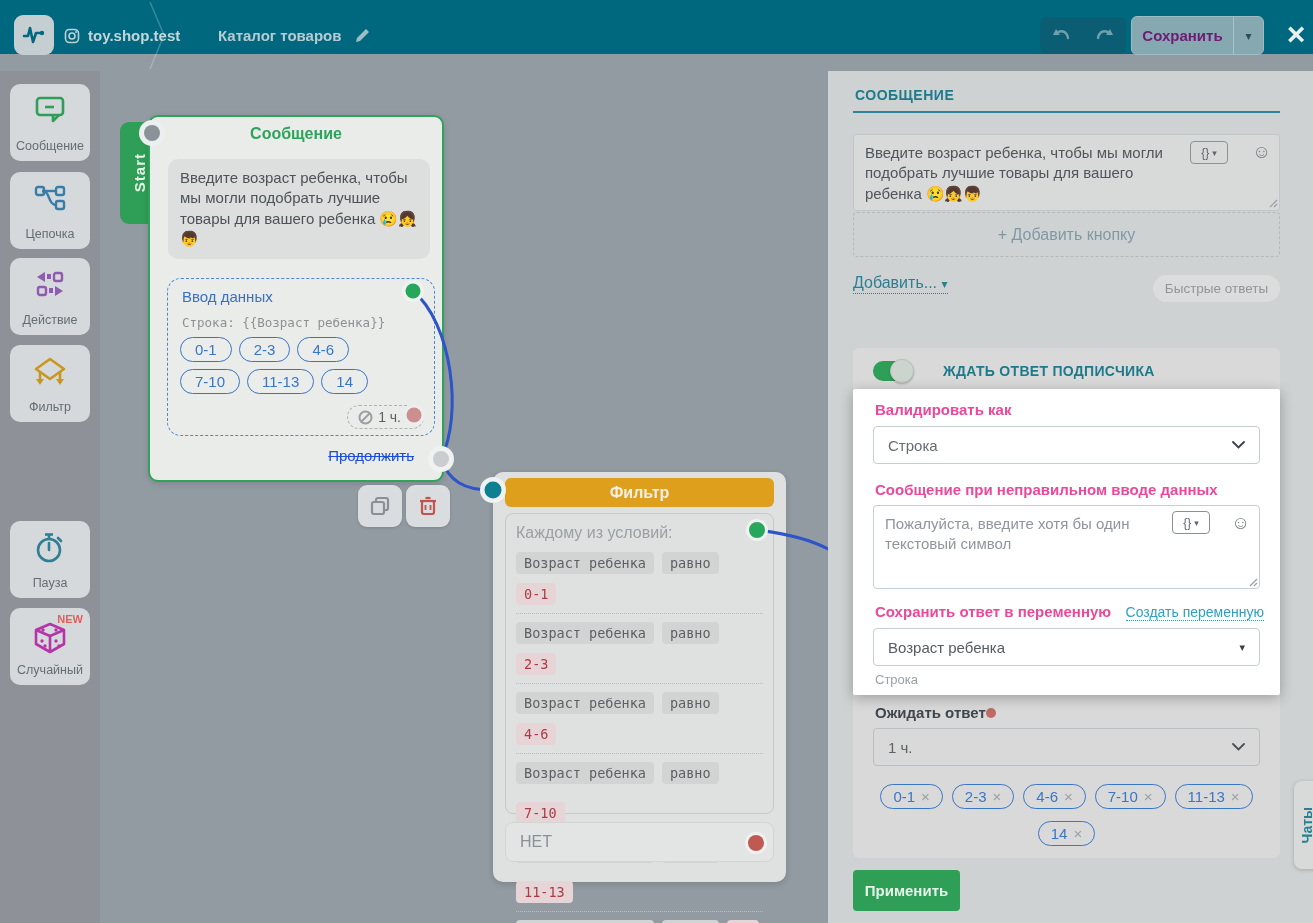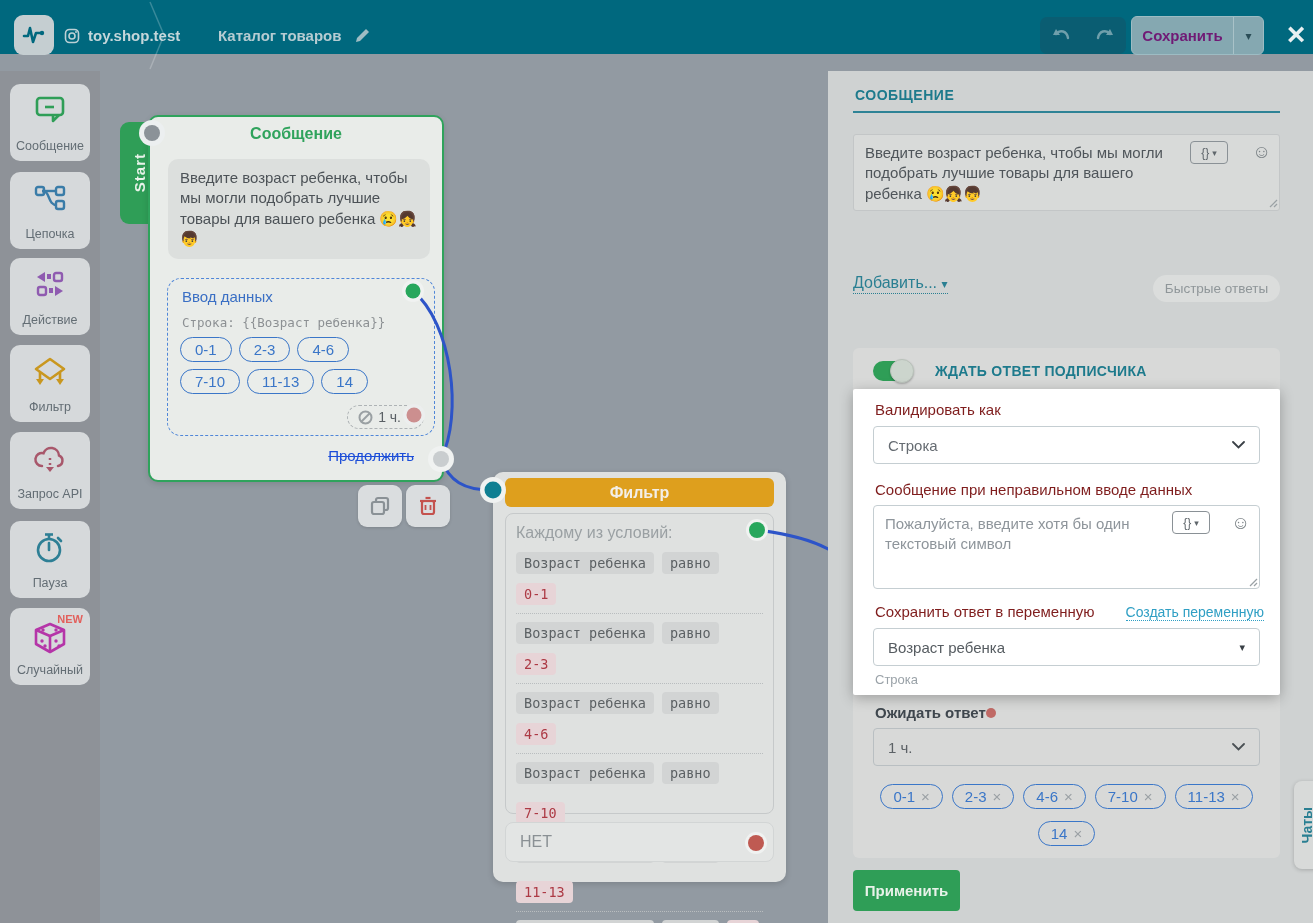--- a/index.html
+++ b/index.html
@@ -69,27 +69,27 @@
   .ta1 { position:absolute; left:25px; top:63px; width:427px; height:77px; padding:8px 86px 8px 11px; color:#4f555a; }
   .var-btn { position:absolute; width:38px; height:23px; border:1.5px solid #8a9196; border-radius:4px; display:flex; align-items:center; justify-content:center; gap:3px; color:#5f666b; font-size:12px; cursor:pointer; }
   .smiley { position:absolute; font-size:19px; color:#7d8488; line-height:1; cursor:pointer; }
   .resize-h { position:absolute; right:2px; bottom:2px; }
   .add-btn { position:absolute; left:25px; top:141px; width:427px; height:45px; border:1.5px dashed #b5b9bb; border-radius:4px; display:flex; align-items:center; justify-content:center; color:#7f99a4; font-size:16px; cursor:pointer; }
   .add-more { position:absolute; left:25px; top:203px; color:#2a7f92; font-size:16px; border-bottom:1.5px dotted #2a7f92; cursor:pointer; padding-bottom:1px; }
   .add-more .caret { color:#2a7f92; font-size:12px; }
   .quick-replies { position:absolute; left:325px; top:204px; width:127px; height:27px; background:#dbdddc; border-radius:14px; display:flex; align-items:center; justify-content:center; color:#8f9699; font-size:13.5px; cursor:pointer; }
 
   .group-box { position:absolute; left:25px; top:277px; width:427px; height:510px; background:#d8d9d8; border-radius:6px; }
-  .toggle-row { position:absolute; left:20px; top:13px; display:flex; align-items:center; gap:24px; }
+  .toggle-row { position:absolute; left:20px; top:13px; display:flex; align-items:center; gap:32px; }
   .toggle { position:relative; width:38px; height:20px; background:#2f9e57; border-radius:10px; cursor:pointer; }
   .toggle .knob { position:absolute; right:-3px; top:-2px; width:24px; height:24px; border-radius:50%; background:#ccd5cd; border:1px solid #b9c2ba; box-shadow:0 1px 2px rgba(0,0,0,.25); }
   .toggle-lbl { color:#1d7a8c; font-size:14px; font-weight:bold; letter-spacing:.3px; }
 
   .spotlight { position:absolute; left:0; top:41px; width:427px; height:306px; background:#ffffff; border-radius:2px; box-shadow:0 3px 14px rgba(0,0,0,.28); z-index:5; }
-  .w-label { position:absolute; left:22px; font-size:15px; font-weight:normal; color:#7f1d1d; }
+  .w-label { position:absolute; left:22px; font-size:15px; font-weight:bold; color:#ec4899; }
   .select { position:absolute; border:1px solid #c5ced2; border-radius:4px; display:flex; align-items:center; padding:0 14px; cursor:pointer; }
   .select .val { flex:1; font-size:15px; color:#666c72; }
   .sel-white { background:#fff; left:20px; width:387px; height:38px; }
   .ta2 { position:absolute; left:20px; top:116px; width:387px; height:84px; background:#fff; border:1px solid #c5ced2; border-radius:4px; padding:8px 86px 8px 11px; font-size:15px; color:#8e959b; line-height:1.35; }
   .create-var { position:absolute; right:16px; top:215px; color:#2f9fc4; font-size:14px; border-bottom:1px dotted #2f9fc4; cursor:pointer; }
   .type-note { position:absolute; left:22px; top:283px; font-size:13px; color:#9aa2a8; }
 
   .wait-row { position:absolute; left:22px; top:356px; display:flex; align-items:center; gap:0; font-size:15px; font-weight:bold; color:#3f474e; }
   .red-mini { width:10px; height:10px; border-radius:50%; background:#c06a66; }
   .sel-gray { background:#d8d9d8; left:20px; top:380px; width:387px; height:38px; border-color:#b9bfc2; }
@@ -196,31 +196,20 @@
       <span class="ic">
           <svg width="36" height="34" viewBox="0 0 36 34">
             <polygon points="18,4 32,14 18,24 4,14" fill="none" stroke="#c9971f" stroke-width="2.6" stroke-linejoin="round"></polygon>
             <path d="M8 17 L8 26" stroke="#c9971f" stroke-width="2.6"></path>
             <polygon points="8,30 4,24 12,24" fill="#c9971f"></polygon>
             <path d="M28 17 L28 26" stroke="#c9971f" stroke-width="2.6"></path>
             <polygon points="28,30 24,24 32,24" fill="#c9971f"></polygon>
           </svg>
         </span>
       <span class="lbl">Фильтр</span>
-    </div>
-    <div class="side-item" style="top:361px">
-      <span class="ic">
-          <svg width="36" height="32" viewBox="0 0 36 32">
-            <path d="M10 24 a6.5 6.5 0 1 1 1.5-12.8 a8 8 0 0 1 15.5 2.3 a5.5 5.5 0 0 1-1 10.5" fill="none" stroke="#a8576b" stroke-width="2.5" stroke-linecap="round"></path>
-            <line x1="18" y1="16" x2="18" y2="18" stroke="#a8576b" stroke-width="2.5"></line>
-            <line x1="18" y1="21" x2="18" y2="23" stroke="#a8576b" stroke-width="2.5"></line>
-            <polygon points="18,30 14,25 22,25" fill="#a8576b"></polygon>
-          </svg>
-        </span>
-      <span class="lbl">Запрос API</span>
     </div>
     <div class="side-item" style="top:450px">
       <span class="ic">
           <svg width="34" height="34" viewBox="0 0 34 34">
             <circle cx="16" cy="19" r="11" fill="none" stroke="#2e7f95" stroke-width="2.6"></circle>
             <line x1="16" y1="19" x2="16" y2="12" stroke="#2e7f95" stroke-width="2.6" stroke-linecap="round"></line>
             <line x1="12" y1="3.5" x2="20" y2="3.5" stroke="#2e7f95" stroke-width="2.6"></line>
             <line x1="16" y1="4" x2="16" y2="8" stroke="#2e7f95" stroke-width="2.6"></line>
             <line x1="25" y1="7" x2="28" y2="10" stroke="#2e7f95" stroke-width="2.6" stroke-linecap="round"></line>
           </svg>
@@ -373,20 +362,21 @@
     <div class="var-btn" style="left:1190px;left:362px;top:70px;">
       <span>{}</span>
         <span style="font-size:9px">▾</span>
     </div>
     <div class="smiley" style="left:424px;top:71px;"><span>☺</span></div>
     <svg class="resize-h" style="left:441px;top:128px;" width="9" height="9" viewBox="0 0 9 9">
         <line x1="1" y1="8" x2="8" y2="1" stroke="#9aa1a5" stroke-width="1.2"></line>
         <line x1="5" y1="8" x2="8" y2="5" stroke="#9aa1a5" stroke-width="1.2"></line>
       </svg>
 
+    <div class="add-btn">+ Добавить кнопку</div>
 
     <div class="add-more">
       <span>Добавить...</span>
       <span class="caret">▾</span>
     </div>
     <div class="quick-replies">Быстрые ответы</div>
 
     <div class="group-box">
       <div class="toggle-row">
         <div class="toggle">

